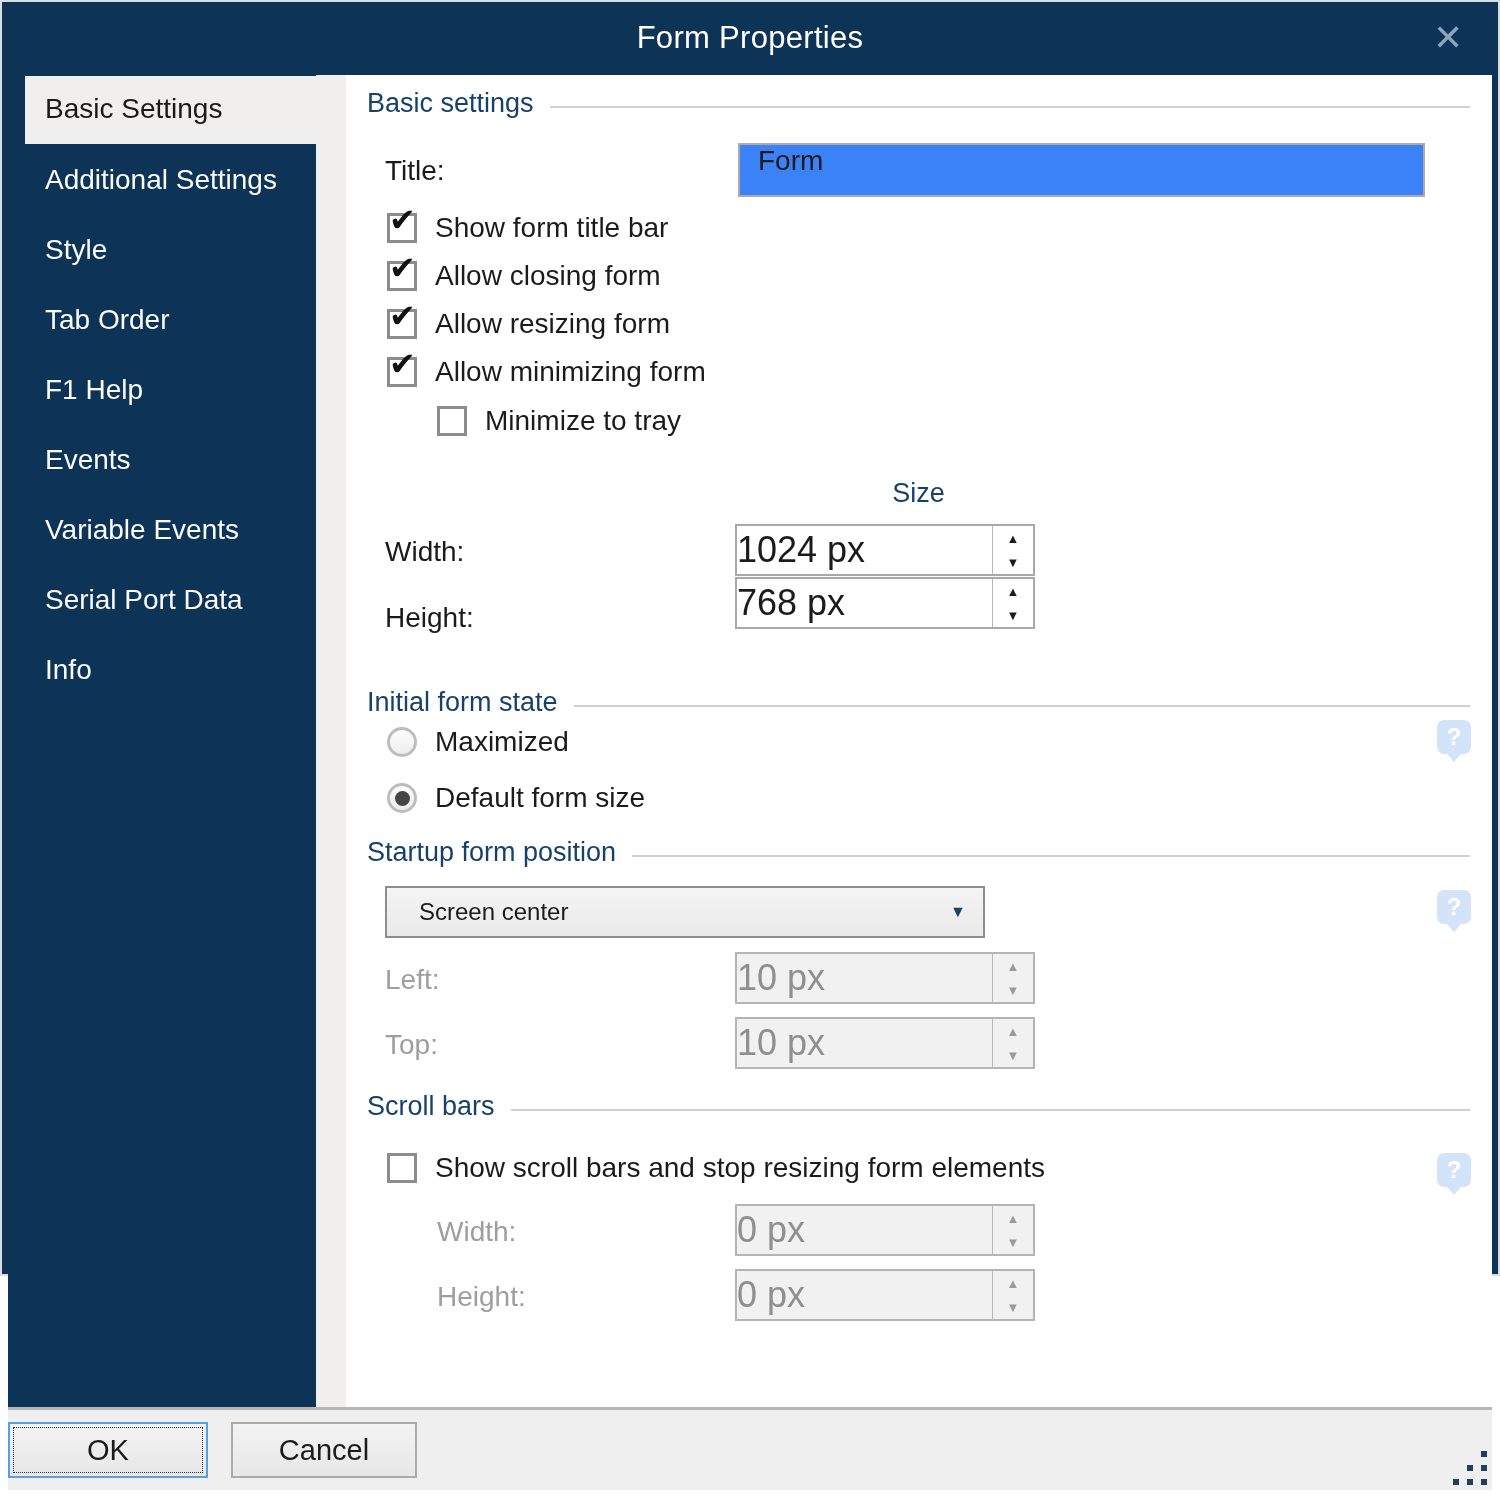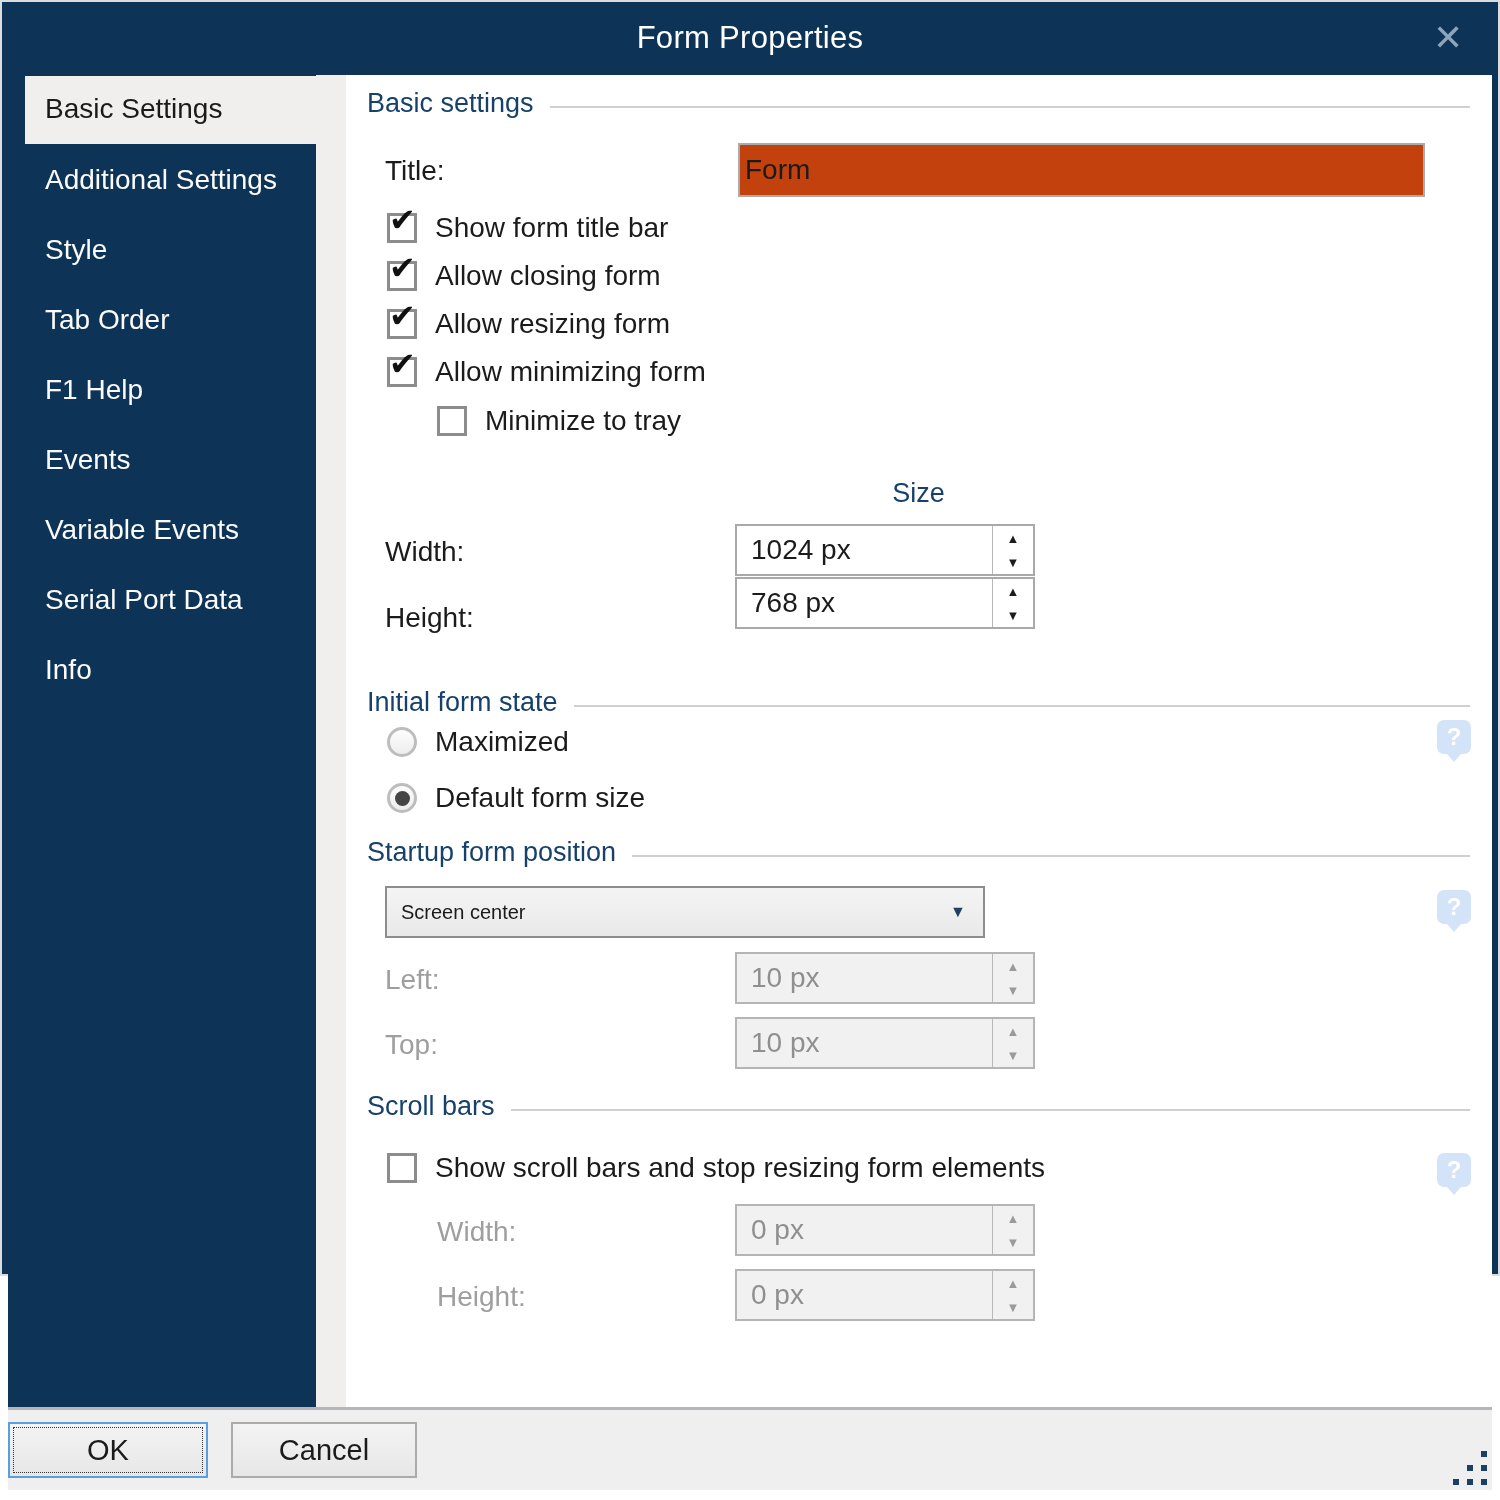--- a/index.html
+++ b/index.html
@@ -24,50 +24,50 @@
   .strip{width:30px;background:#f0efed;flex:none;}
   .content{flex:1;background:#ffffff;position:relative;overflow:hidden;}
   
   .h{position:absolute;left:21px;right:22px;display:flex;align-items:center;
      color:#17416b;font-size:27px;}
   .h .rule{flex:1;height:2px;background:#d0d0d0;margin-left:16px;margin-top:6px;}
   
   .lbl{position:absolute;font-size:28px;color:#1b1b1b;white-space:nowrap;}
   .lbl.dis{color:#9e9e9e;}
   
-  .txt{position:absolute;border:2px solid #ababab;background:#c2410c;box-sizing:border-box;
-       display:flex;align-items:center;padding-left:5px;font-size:28px;color:#1b1b1b;}
+  .txt{position:absolute;border:2px solid #ababab;background:#3b82f6;box-sizing:border-box;
+       display:flex;align-items:flex-start;padding-left:18px;font-size:28px;color:#1b1b1b;}
   
   .chk-row{position:absolute;display:flex;align-items:center;gap:18px;height:32px;}
   .cb{width:30px;height:30px;border:3px solid #8c8c8c;background:#fff;box-sizing:border-box;
       position:relative;flex:none;cursor:pointer;}
   .cb .mark{position:absolute;left:-1px;top:-12px;font-style:normal;font-size:32px;
             color:#111;font-weight:bold;display:none;line-height:1;}
   .cb.on .mark{display:block;}
   .chk-lbl{font-size:28px;color:#1b1b1b;white-space:nowrap;}
   
   .rad-row{position:absolute;display:flex;align-items:center;gap:18px;height:32px;}
   .rb{width:30px;height:30px;border-radius:50%;border:3px solid #bdbdbd;box-sizing:border-box;
       background:linear-gradient(#fdfdfd,#ededed);position:relative;flex:none;cursor:pointer;}
   .rb.on::after{content:"";position:absolute;left:50%;top:50%;width:15px;height:15px;margin:-7.5px 0 0 -7.5px;
       border-radius:50%;background:#454545;}
   
   .spin{position:absolute;width:300px;height:52px;border:2px solid #a9a9a9;background:#fff;
         box-sizing:border-box;display:flex;}
-  .spin .val{flex:1;display:flex;align-items:center;padding-left:14px;font-size:28px;color:#1b1b1b;}
+  .spin .val{flex:1;display:flex;align-items:center;font-size:36px;color:#1b1b1b;}
   .spin .btns{width:40px;border-left:1px solid #b8b8b8;display:flex;flex-direction:column;}
   .spin .btns span{flex:1;display:flex;align-items:center;justify-content:center;
         font-size:13px;color:#1c1c1c;cursor:pointer;line-height:1;}
   .spin.dis{background:#f1f1f1;border-color:#b5b5b5;}
   .spin.dis .val{color:#8f8f8f;}
   .spin.dis .btns span{color:#9a9a9a;cursor:default;}
   
   .dd{position:absolute;width:600px;height:52px;border:2px solid #8d8d8d;box-sizing:border-box;
       background:linear-gradient(#f4f4f4,#e9e9e9);display:flex;align-items:center;cursor:pointer;}
-  .dd .val{flex:1;padding-left:14px;font-size:20px;color:#1b1b1b;}
+  .dd .val{flex:1;padding-left:32px;font-size:24px;color:#1b1b1b;}
   .dd .arr{width:50px;text-align:center;font-size:16px;color:#1e3f66;}
   
   .help{position:absolute;width:34px;height:34px;background:#d3e3f8;border-radius:7px;
         display:flex;align-items:center;justify-content:center;color:#ffffff;font-size:24px;
         font-weight:bold;cursor:pointer;}
   .help::after{content:"";position:absolute;left:50%;top:100%;margin-left:-7px;
         border:7px solid transparent;border-top:8px solid #d3e3f8;border-bottom:none;}
   
   .footer{height:83px;background:#efeff0;border-top:3px solid #b6b6ba;box-sizing:border-box;
           position:relative;display:flex;align-items:flex-start;

